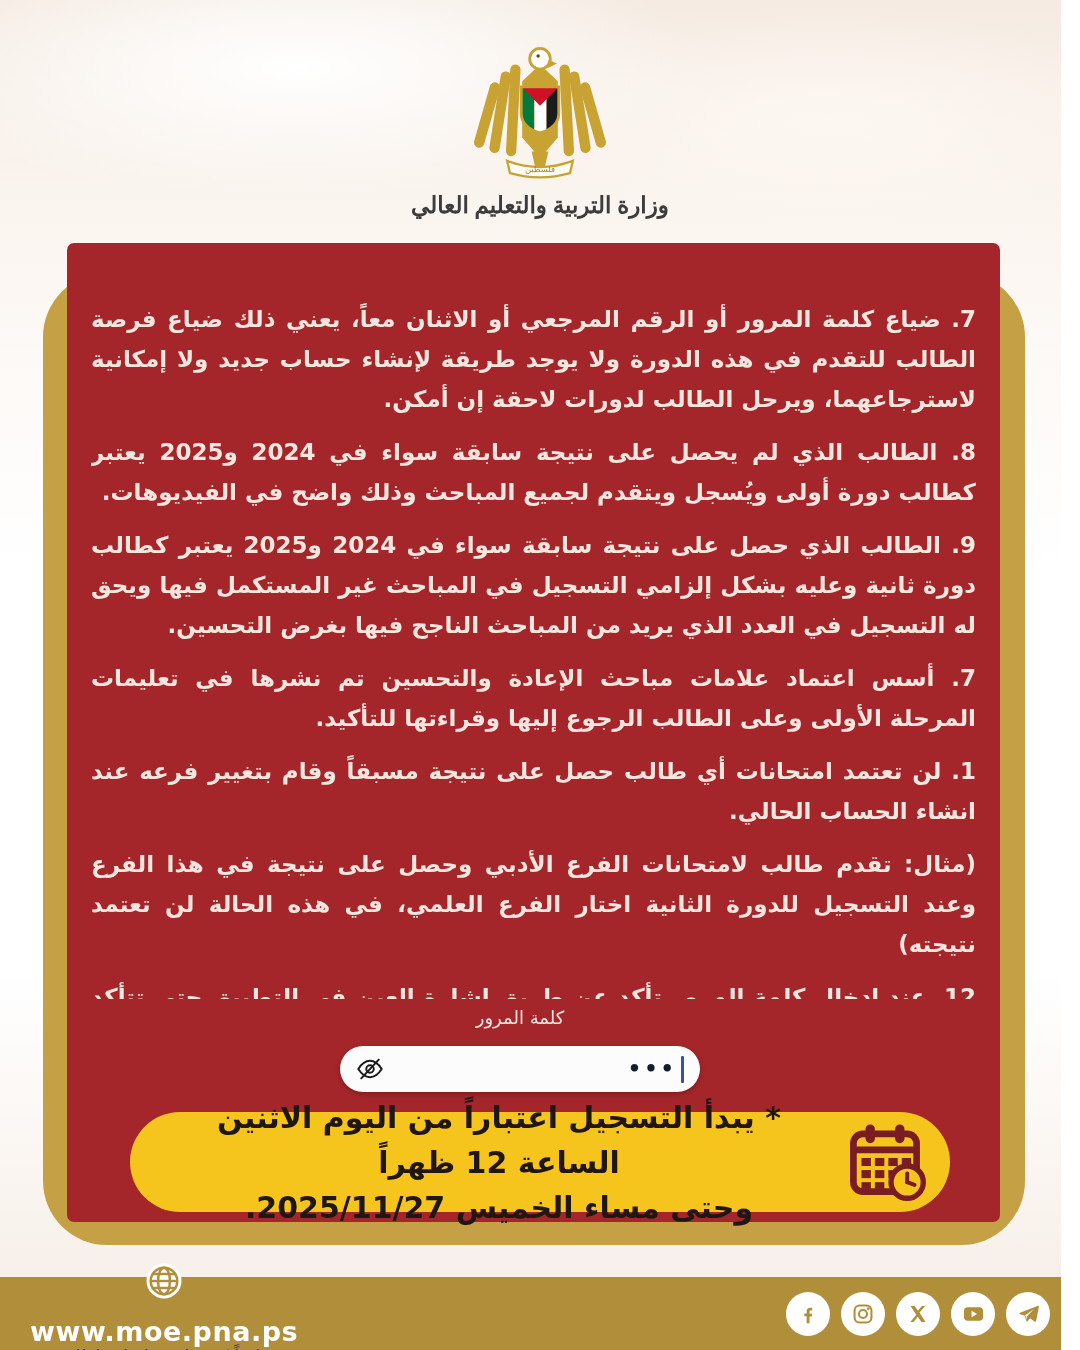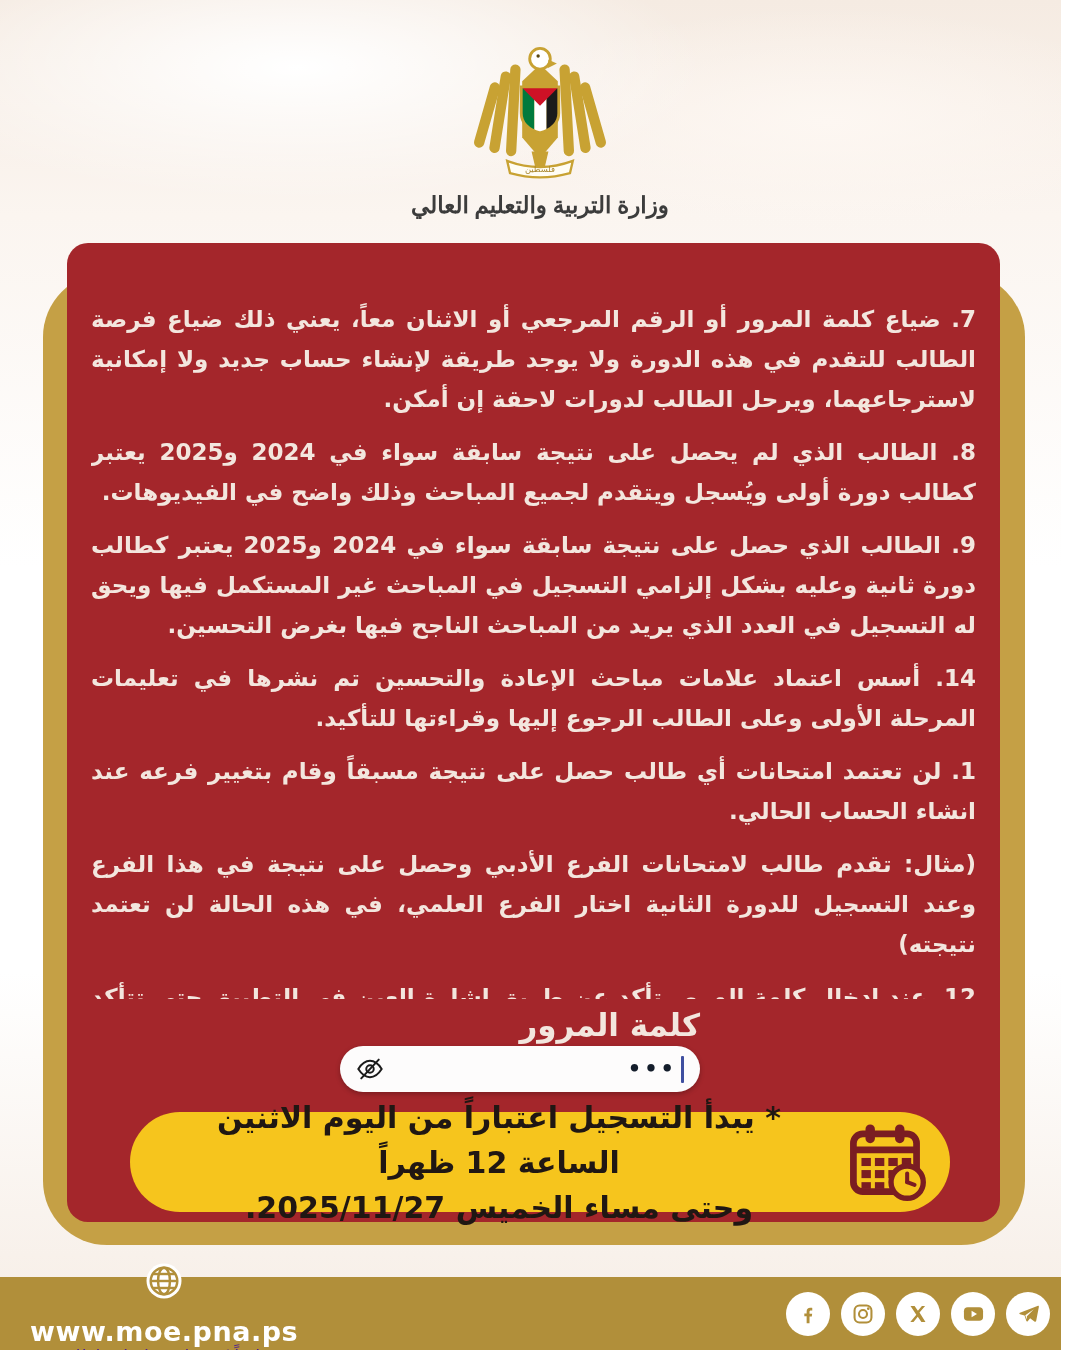--- a/index.html
+++ b/index.html
@@ -10,27 +10,27 @@
       radial-gradient(55% 14% at 28% 5%, #ffffff 0%, rgba(255,255,255,0) 70%),
       radial-gradient(45% 12% at 78% 9%, #fdf7f2 0%, rgba(253,247,242,0) 70%),
       linear-gradient(180deg,#f5ebe2 0%,#fbf5f0 16%,#ffffff 42%,#ffffff 72%,#f7efe8 96%,#f5ece4 100%);
   }
   
   .logo-wrap{position:absolute;top:40px;left:465px;width:150px;height:150px;}
   .ministry-title{position:absolute;top:192px;left:0;width:1080px;text-align:center;
     font-size:23px;font-weight:bold;color:#3c3c3c;direction:rtl;font-family:Liberation Serif, serif;}
   
   .gold-shadow{position:absolute;left:43px;top:273px;width:982px;height:972px;border-radius:64px;background:#c5a045;}
-  .card{position:absolute;left:67px;top:243px;width:933px;height:979px;border-radius:21px;background:#a4262b;}
+  .card{position:absolute;left:67px;top:243px;width:933px;height:979px;border-radius:7px;background:#a4262b;}
   .notice-text{position:absolute;top:56px;right:24px;left:24px;height:700px;overflow:hidden;
     direction:rtl;text-align:justify;color:#f3e6de;font-size:23px;font-weight:bold;line-height:1.74;}
   .notice-text p{margin:0 0 13px 0;}
   
-  .pw-label{position:absolute;left:273px;top:764px;width:360px;direction:rtl;text-align:right;
-    color:#f3e6de;font-size:31px;font-weight:bold;}
+  .pw-label{position:absolute;left:273px;top:764px;width:360px;direction:rtl;text-align:center;
+    color:#f3e6de;font-size:18px;font-weight:normal;}
   .pw-input{position:absolute;left:273px;top:803px;width:360px;height:46px;border-radius:24px;
     background:#fdfcfc;box-shadow:0 2px 5px rgba(0,0,0,0.25);display:flex;align-items:center;
     justify-content:space-between;padding:0 16px;box-sizing:border-box;direction:ltr;}
   .pw-right{display:flex;align-items:center;gap:4px;}
   .pw-dots{color:#141d2b;font-size:21px;font-weight:bold;letter-spacing:3px;line-height:1;}
   .pw-cursor{width:3px;height:27px;background:#3f4fa0;border-radius:1px;}
   
   .banner{position:absolute;left:63px;top:869px;width:820px;height:100px;border-radius:50px;
     background:#f6c51d;display:flex;align-items:center;}
   .banner-text{position:absolute;left:34px;right:116px;top:0;height:100%;display:flex;flex-direction:column;
@@ -83,21 +83,21 @@
   </div>
   <div class="ministry-title">وزارة التربية والتعليم العالي</div>
 
   <div class="gold-shadow"></div>
   <div class="card">
 
     <div class="notice-text">
       <p>7. ضياع كلمة المرور أو الرقم المرجعي أو الاثنان معاً، يعني ذلك ضياع فرصة الطالب للتقدم في هذه الدورة ولا يوجد طريقة لإنشاء حساب جديد ولا إمكانية لاسترجاعهما، ويرحل الطالب لدورات لاحقة إن أمكن.</p>
       <p>8. الطالب الذي لم يحصل على نتيجة سابقة سواء في 2024 و2025 يعتبر كطالب دورة أولى ويُسجل ويتقدم لجميع المباحث وذلك واضح في الفيديوهات.</p>
       <p>9. الطالب الذي حصل على نتيجة سابقة سواء في 2024 و2025 يعتبر كطالب دورة ثانية وعليه بشكل إلزامي التسجيل في المباحث غير المستكمل فيها ويحق له التسجيل في العدد الذي يريد من المباحث الناجح فيها بغرض التحسين.</p>
-      <p>14. أسس اعتماد علامات مباحث الإعادة والتحسين تم نشرها في تعليمات المرحلة الأولى وعلى الطالب الرجوع إليها وقراءتها للتأكيد.</p>
+      <p>7. أسس اعتماد علامات مباحث الإعادة والتحسين تم نشرها في تعليمات المرحلة الأولى وعلى الطالب الرجوع إليها وقراءتها للتأكيد.</p>
       <p>1. لن تعتمد امتحانات أي طالب حصل على نتيجة مسبقاً وقام بتغيير فرعه عند انشاء الحساب الحالي.</p>
       <p>(مثال: تقدم طالب لامتحانات الفرع الأدبي وحصل على نتيجة في هذا الفرع وعند التسجيل للدورة الثانية اختار الفرع العلمي، في هذه الحالة لن تعتمد نتيجته)</p>
       <p>12. عند إدخال كلمة المرور تأكد عن طريق إشارة العين في التطبيق حتى تتأكد من كلمة المرور التي قمت بإدخالها.</p>
     </div>
 
     <div class="pw-label">كلمة المرور</div>
     <div class="pw-input">
       <span style="display:flex;">
         <svg viewBox="0 0 24 24" width="28" height="28" fill="none" stroke="#1b1b1b" stroke-width="1.7" stroke-linecap="round">
           <path d="M2 12 C5 7.2 8.8 5 12 5 s7 2.2 10 7 c-3 4.8 -6.8 7 -10 7 s-7 -2.2 -10 -7 z"></path>

